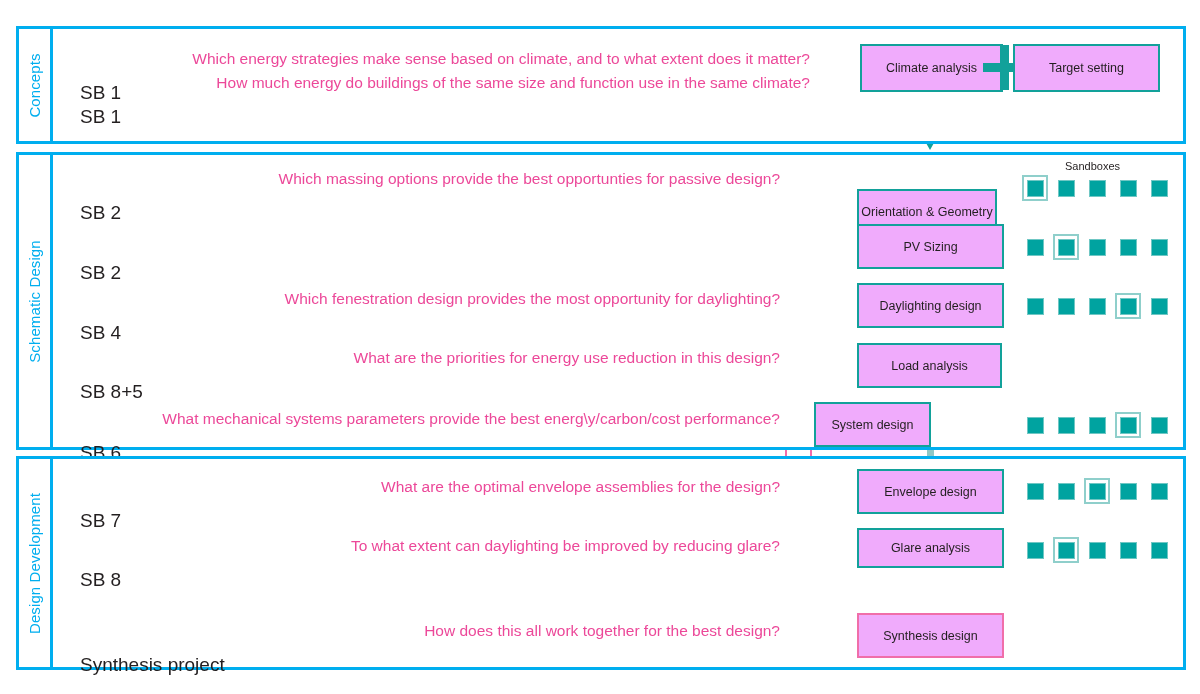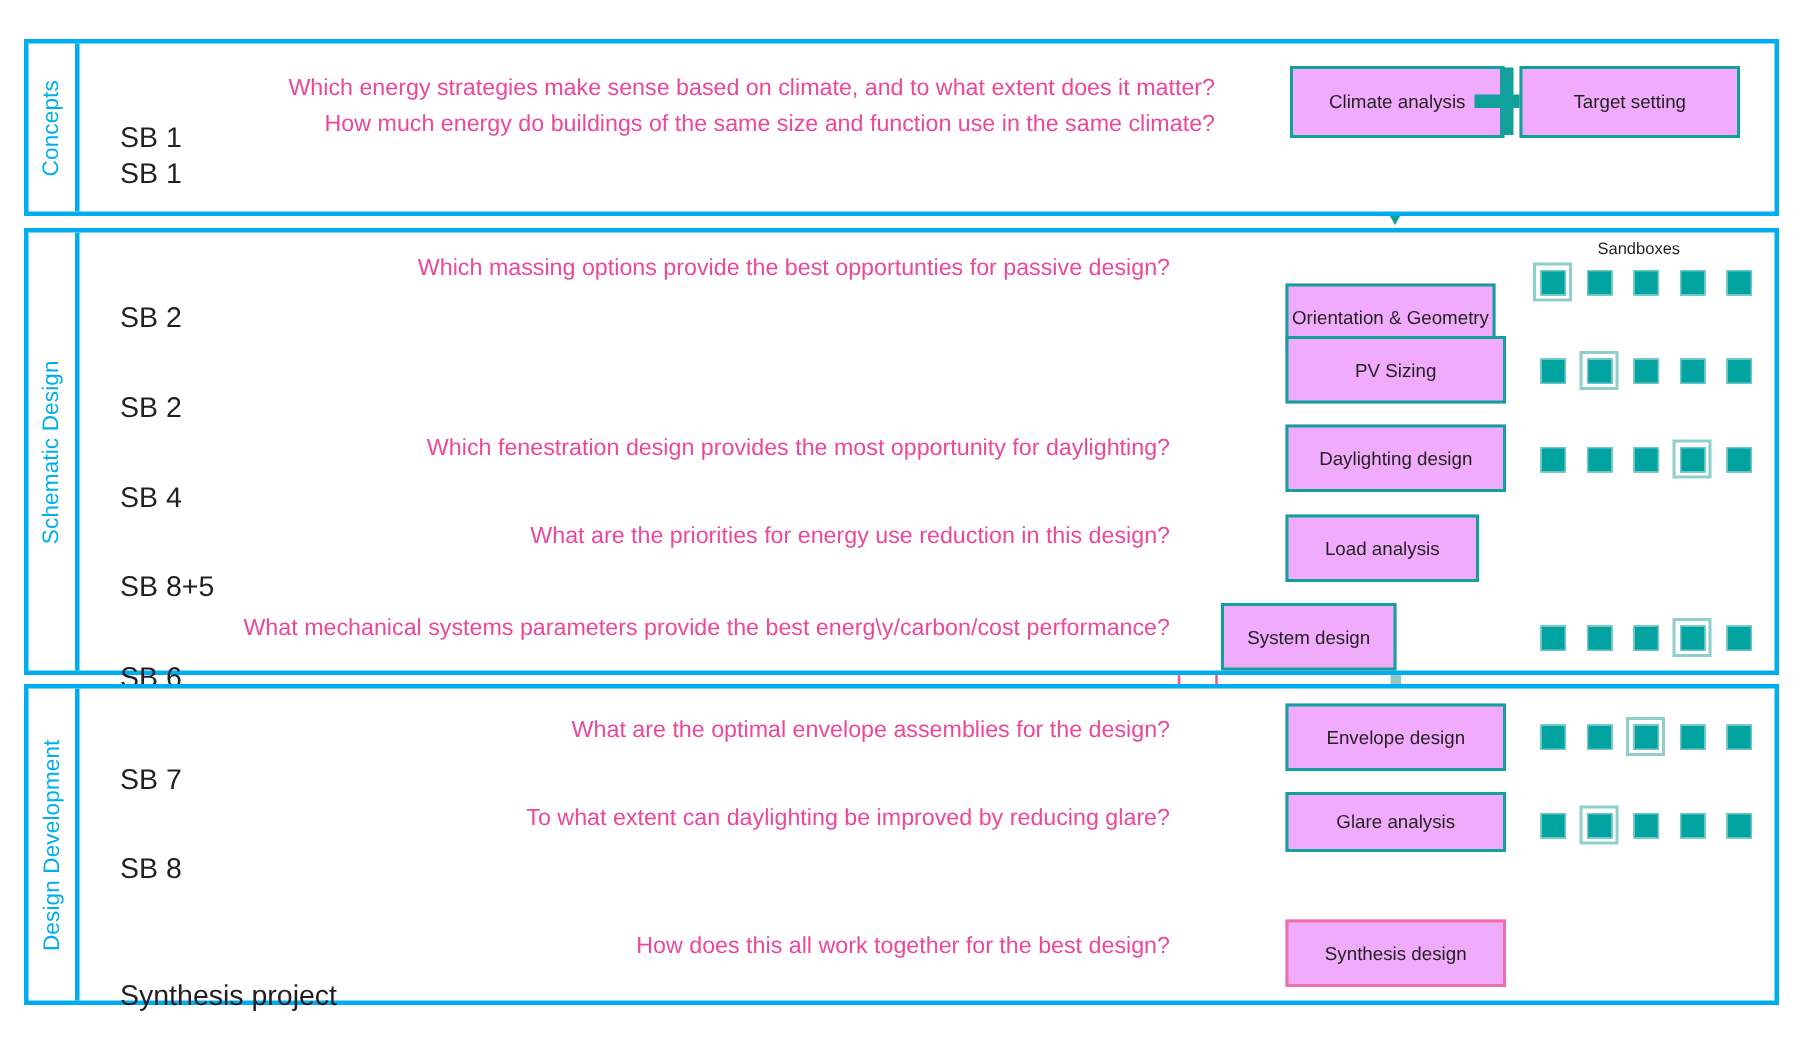--- a/index.html
+++ b/index.html
@@ -280,21 +280,21 @@
 
   <div class="pbox" style="left:857px; top:165px; width:140px; height:45px;margin-top:24px;">
     <span>Orientation &amp; Geometry</span>
   </div>
   <div class="pbox" style="left:857px; top:283px; width:147px; height:45px;">
     <span>Daylighting design</span>
   </div>
   <div class="pbox" style="left:857px; top:224px; width:147px; height:45px;">
     <span>PV Sizing</span>
   </div>
-  <div class="pbox" style="left:857px; top:343px; width:129px; height:45px;">
+  <div class="pbox" style="left:857px; top:343px; width:145px; height:45px;">
     <span>Load analysis</span>
   </div>
   <div class="pbox" style="left:814px; top:402px; width:117px; height:45px;align-items:center;">
     <span>System design</span>
   </div>
 
   <div class="sandbox-title" style="left:1065px; top:160px;">Sandboxes</div>
 
   <div class="sandbox-row" style="left:1022px; top:175px;">
       <div class="sb-slot active">

